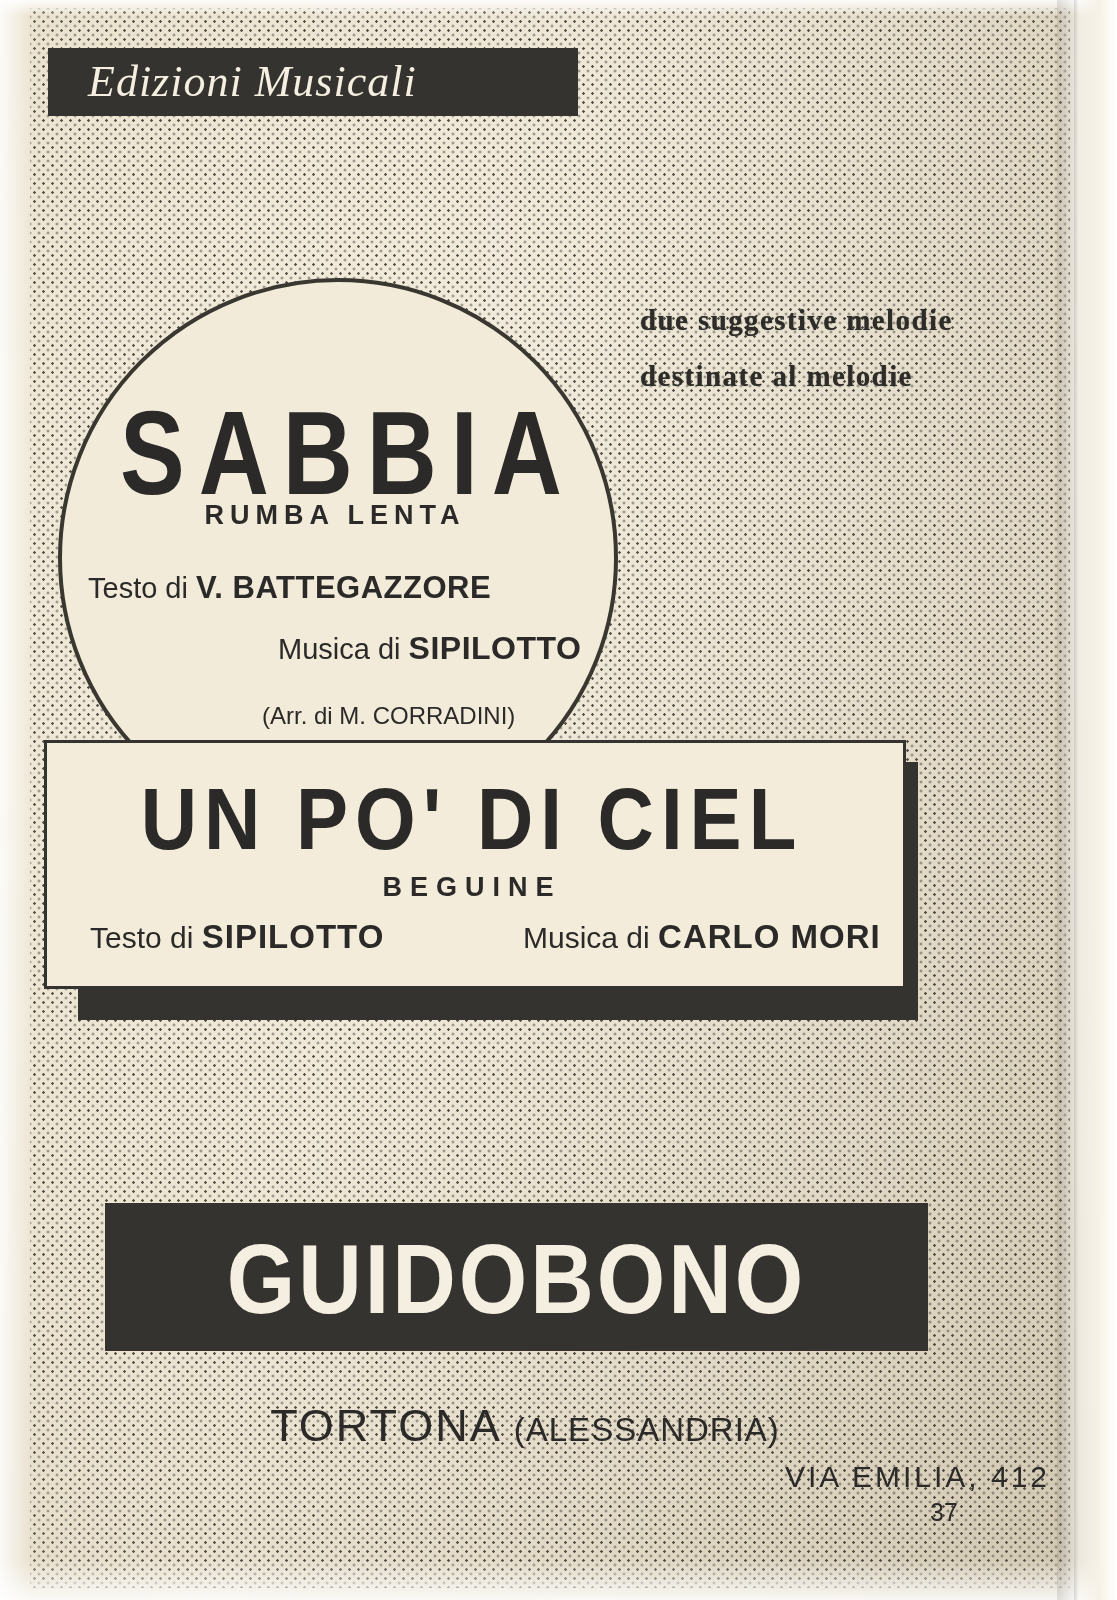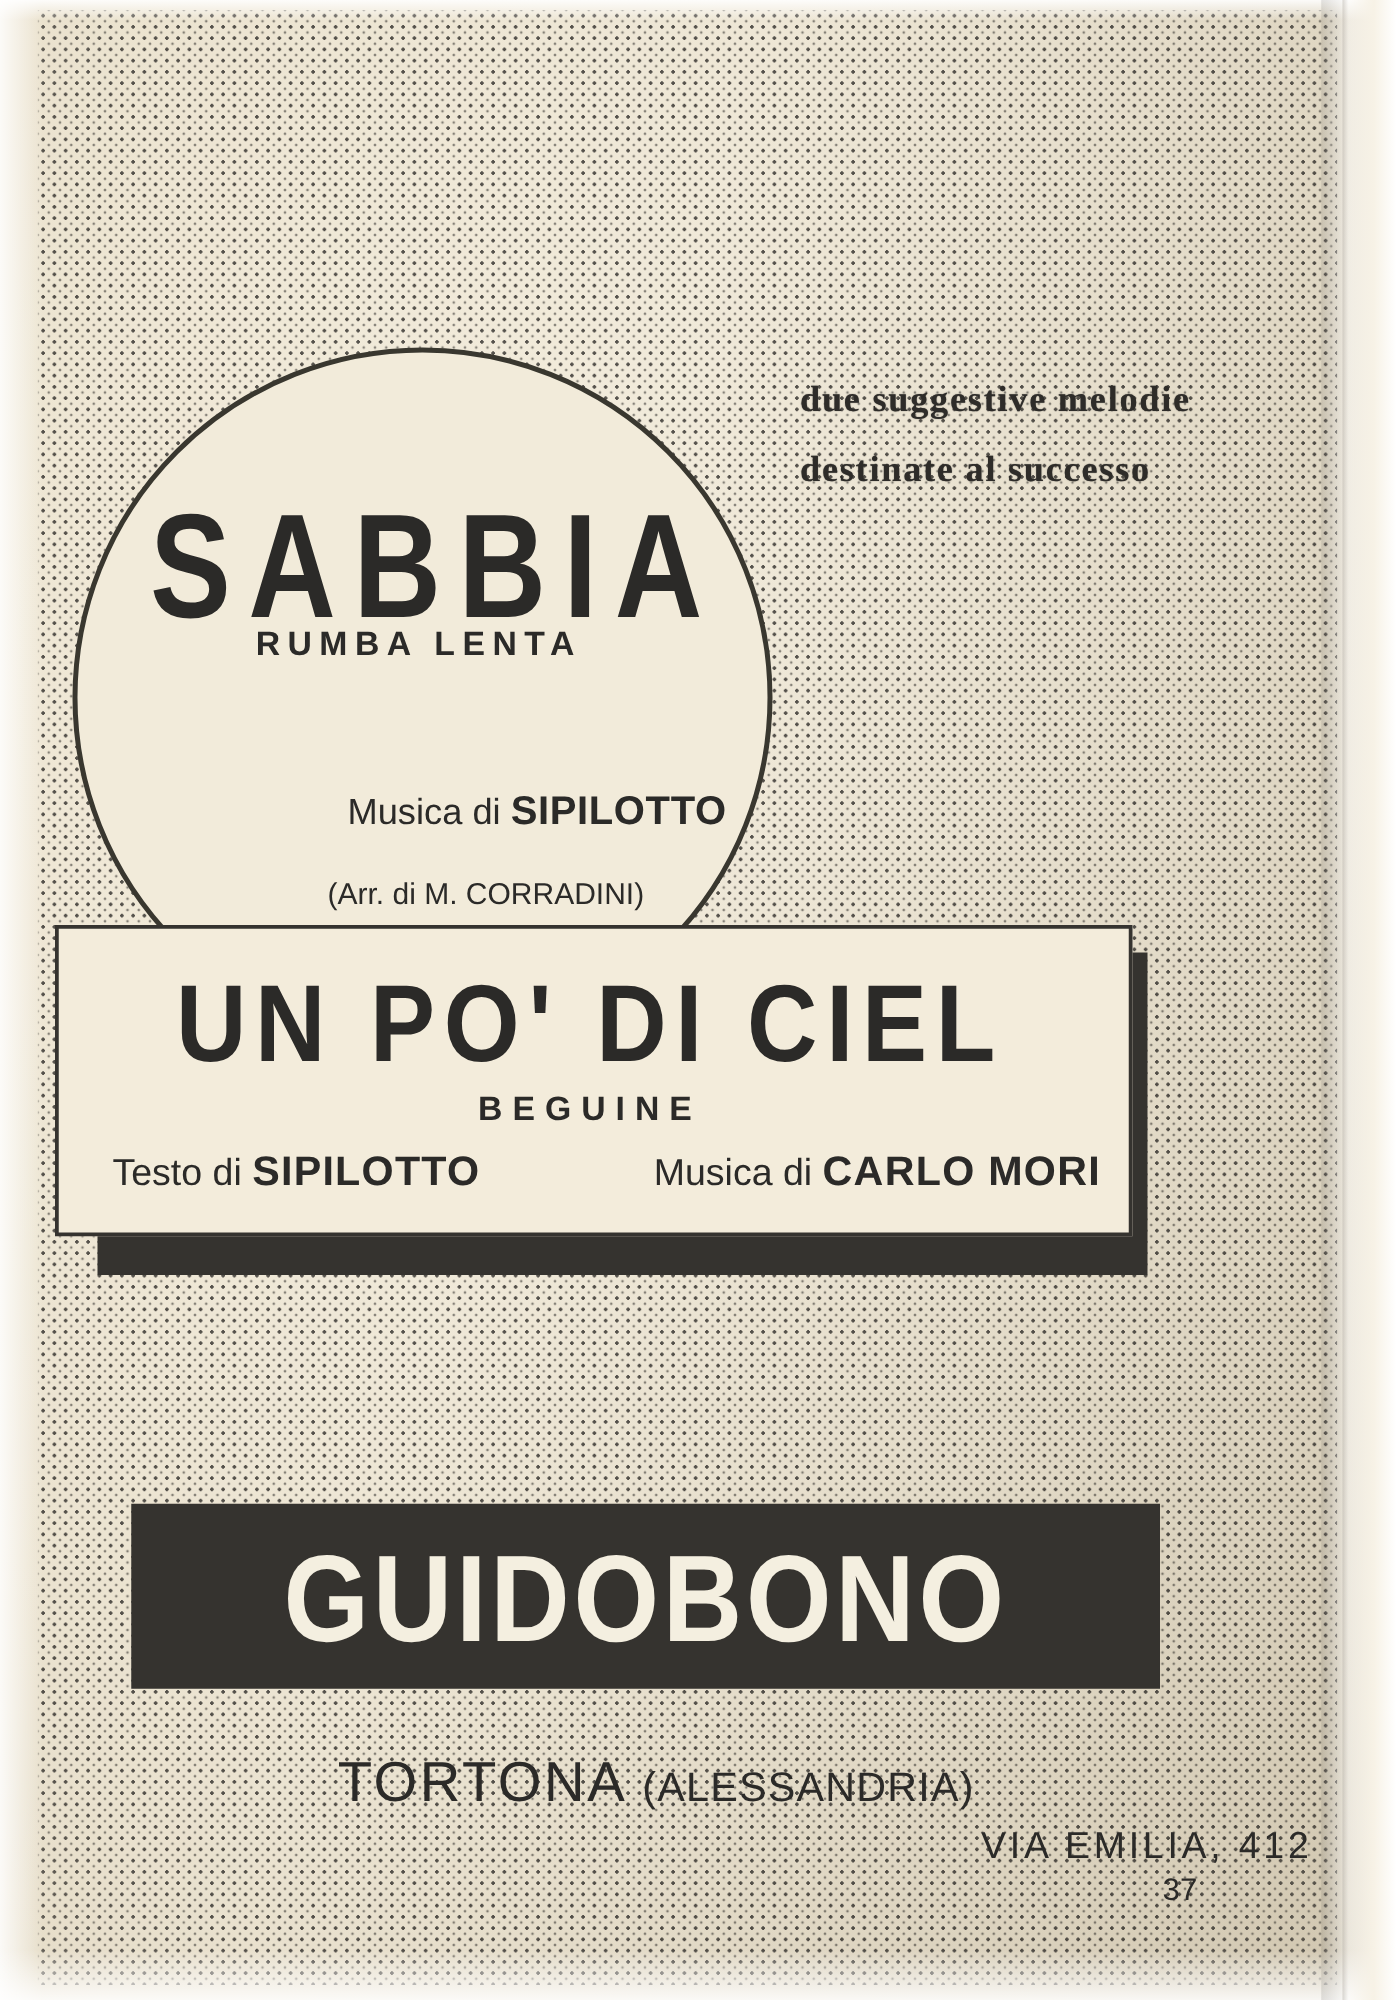--- a/index.html
+++ b/index.html
@@ -268,29 +268,36 @@
   }
 </style>
 </head>
 <body>
 
 <div id="page">
 
   <div class="paper"></div>
   <div class="dots"></div>
 
+  <div id="ed-banner">
+    <div class="label">Edizioni Musicali</div>
+  </div>
 
   <div id="tagline">
     <span class="l1">due suggestive melodie</span>
-    <span class="l2">destinate al successo</span>
+    <span class="l2">destinate al melodie</span>
   </div>
 
   <div id="circle"></div>
   <div id="sabbia-title">SABBIA</div>
   <div id="sabbia-sub">RUMBA LENTA</div>
+  <div id="sabbia-testo">
+    <span>Testo di</span>
+    <b>V. BATTEGAZZORE</b>
+  </div>
   <div id="sabbia-musica">
     <span>Musica di</span>
     <b>SIPILOTTO</b>
   </div>
   <div id="sabbia-arr">(Arr. di M. CORRADINI)</div>
 
   <div id="ciel-shadow"></div>
   <div id="ciel-panel"></div>
   <div id="ciel-title">UN PO' DI CIEL</div>
   <div id="ciel-sub">BEGUINE</div>

